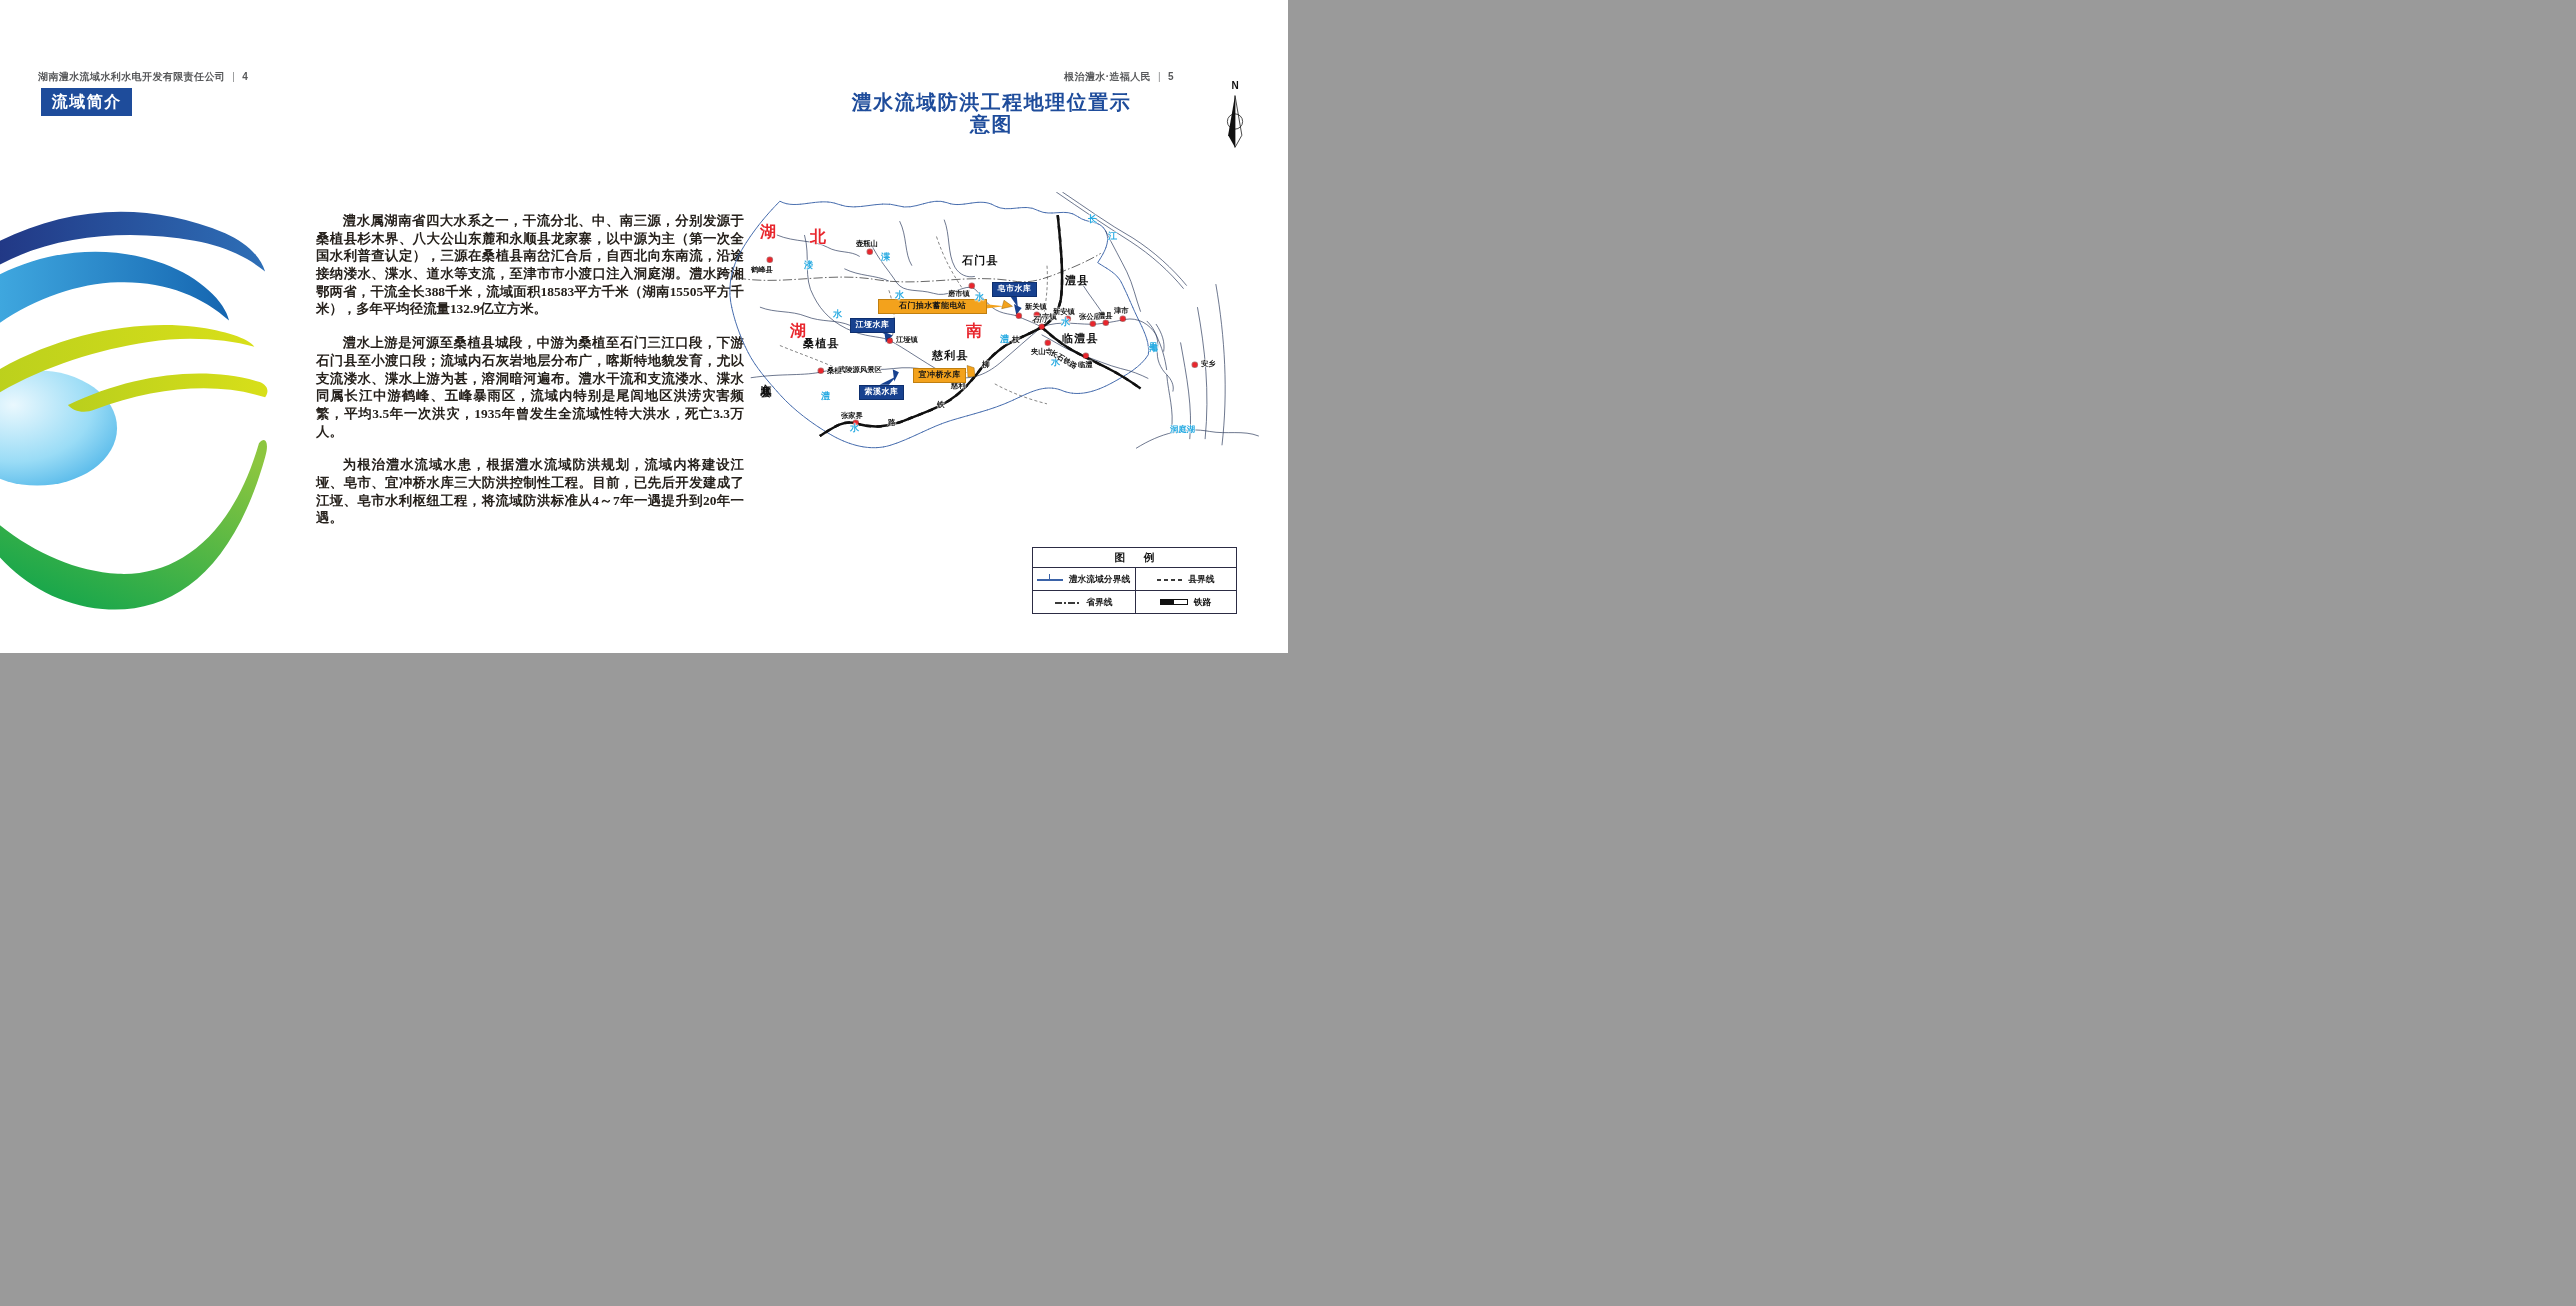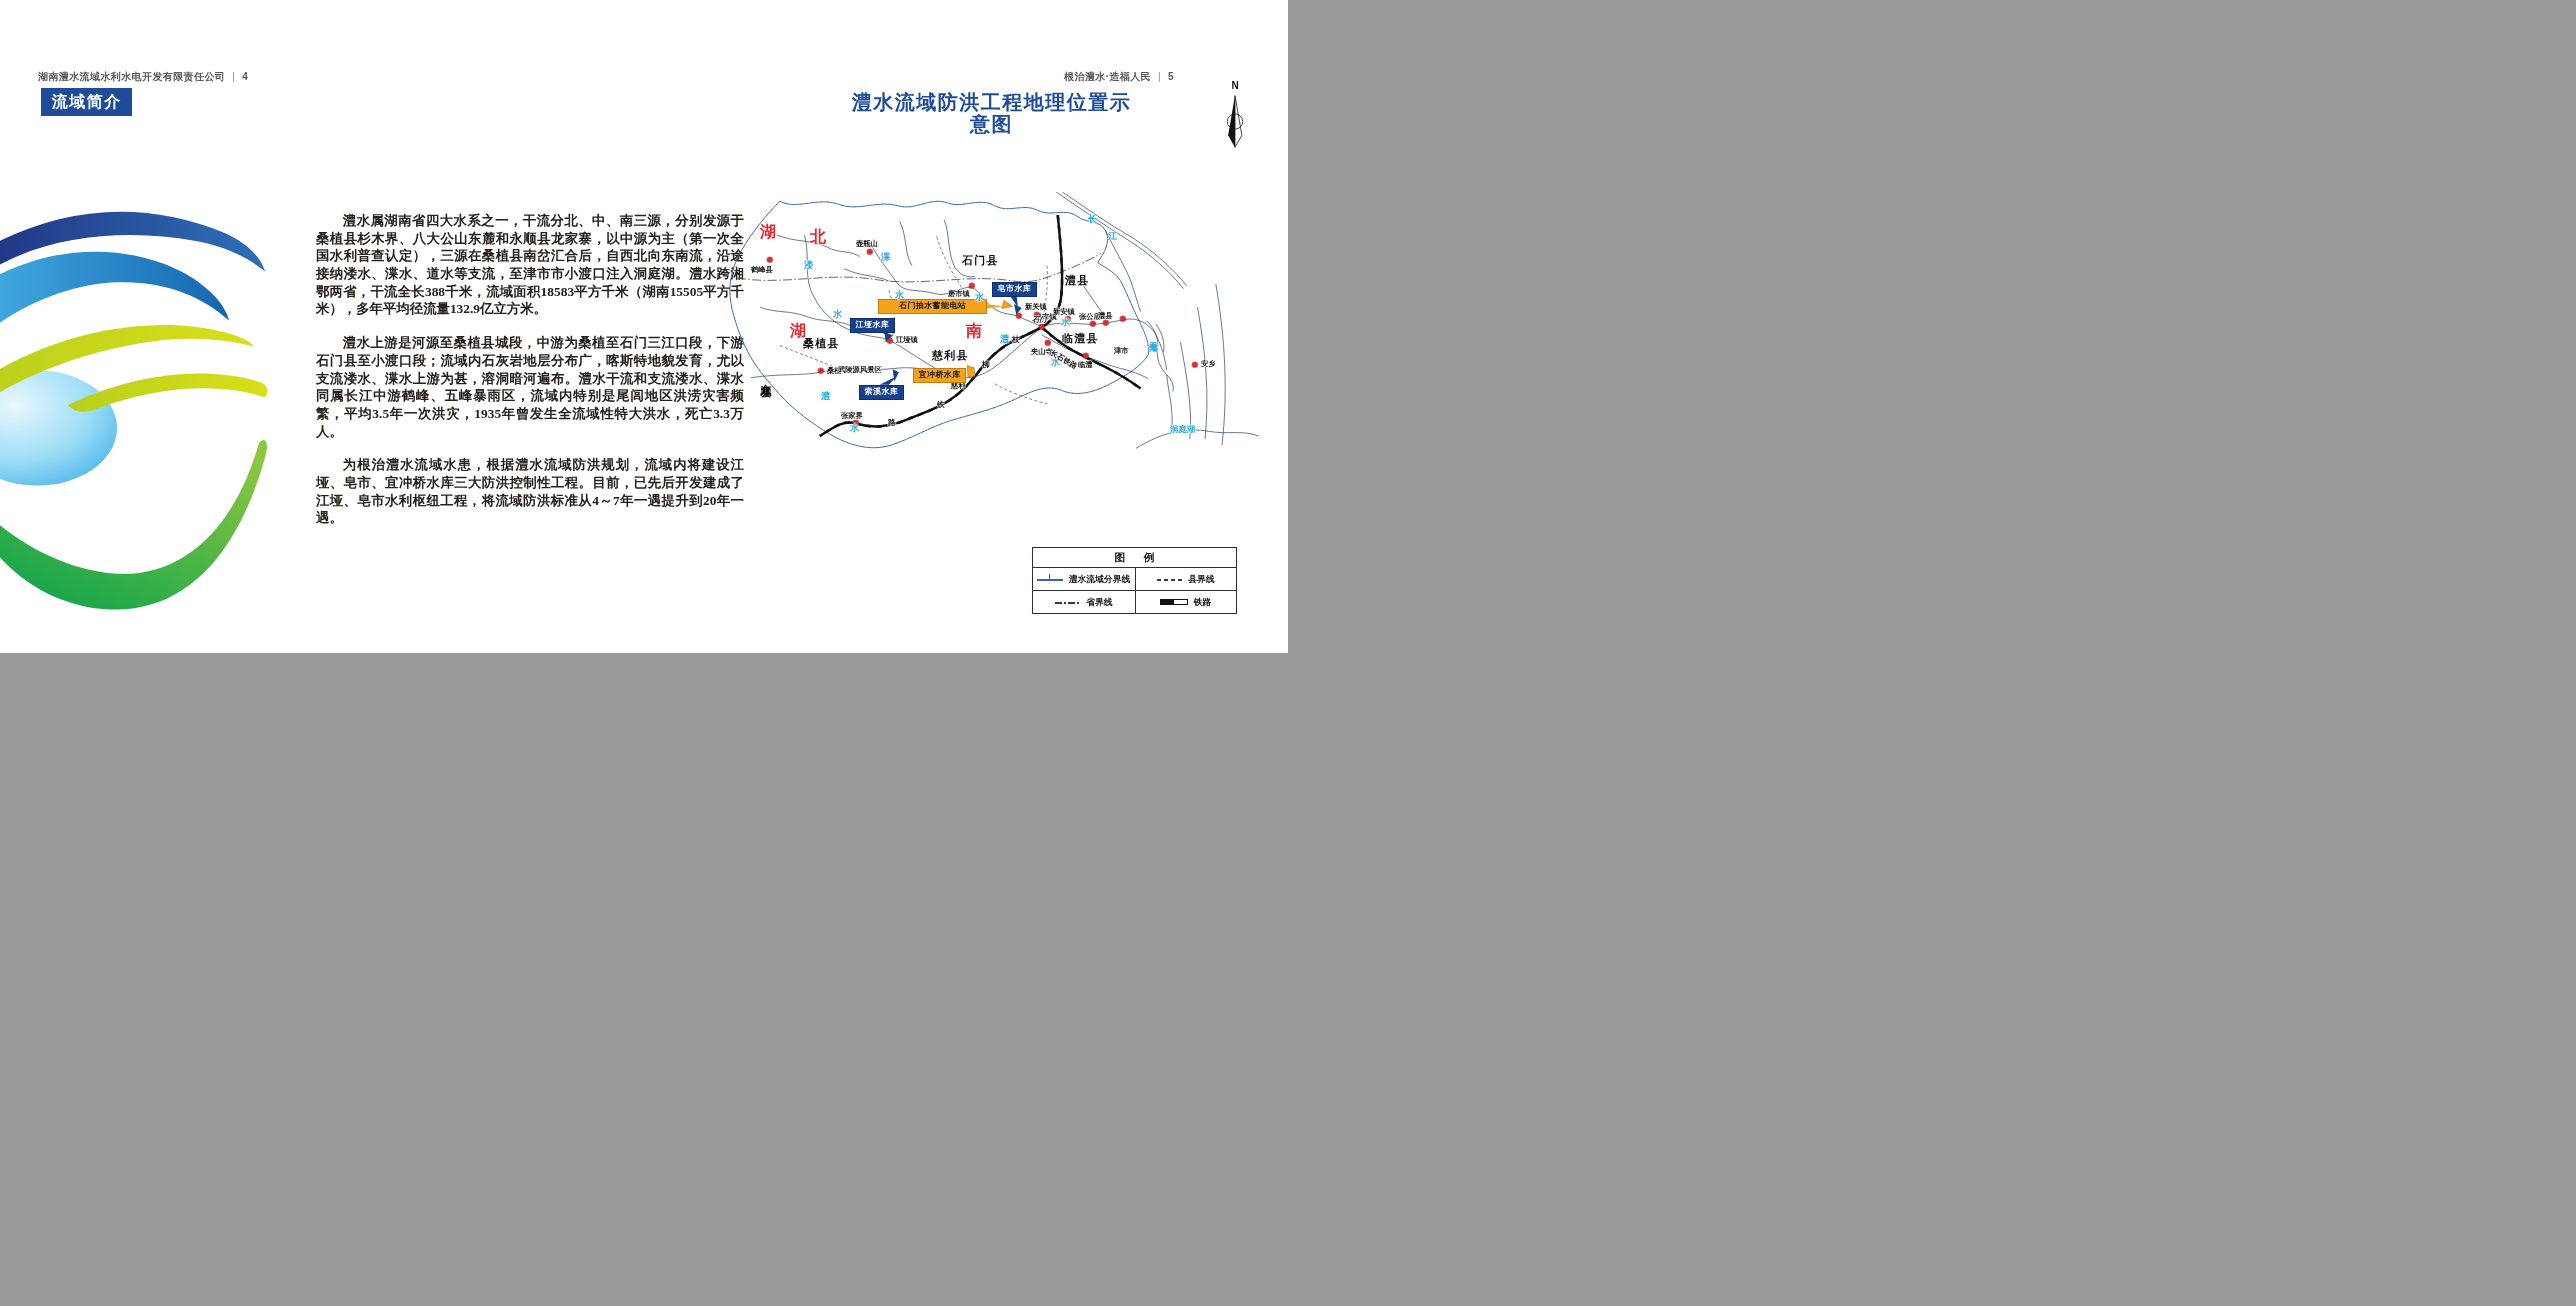--- a/index.html
+++ b/index.html
@@ -220,21 +220,21 @@
         <div class="m-town" style="left: 319px; top: 111px;">新关镇</div>
         <div class="m-dot" style="left: 336px; top: 135px;"></div>
         <div class="m-town" style="left: 326px; top: 124px; font-style: italic;">石门</div>
         <div class="m-dot" style="left: 362px; top: 127px;"></div>
         <div class="m-town" style="left: 347px; top: 116px;">新安镇</div>
         <div class="m-dot" style="left: 387px; top: 132px;"></div>
         <div class="m-town" style="left: 373px; top: 121px;">张公庙</div>
         <div class="m-dot" style="left: 400px; top: 131px;"></div>
         <div class="m-town" style="left: 392px; top: 120px;">澧县</div>
         <div class="m-dot" style="left: 417px; top: 127px;"></div>
-        <div class="m-town" style="left: 408px; top: 115px; margin-top: 40px;">津市</div>
+        <div class="m-town" style="left: 408px; top: 115px;">津市</div>
         <div class="m-dot" style="left: 380px; top: 164px;"></div>
         <div class="m-town" style="left: 372px; top: 169px;">临澧</div>
         <div class="m-dot" style="left: 342px; top: 151px;"></div>
         <div class="m-town" style="left: 325px; top: 156px;">夹山寺</div>
         <div class="m-dot" style="left: 247px; top: 185px;"></div>
         <div class="m-town" style="left: 238px; top: 190px; padding-left: 7px;">慈利</div>
         <div class="m-dot" style="left: 184px; top: 149px;"></div>
         <div class="m-town" style="left: 190px; top: 144px;">江垭镇</div>
         <div class="m-dot" style="left: 115px; top: 179px;"></div>
         <div class="m-town" style="left: 121px; top: 175px;">桑植</div>

